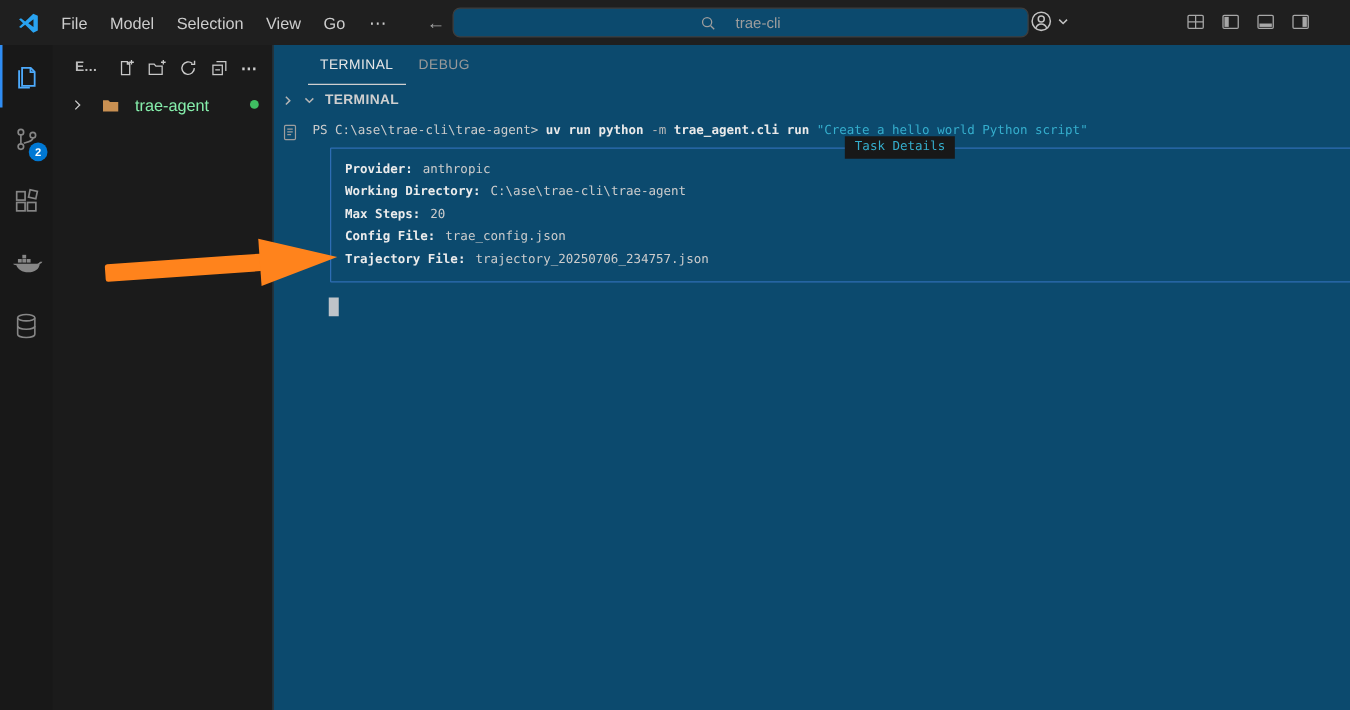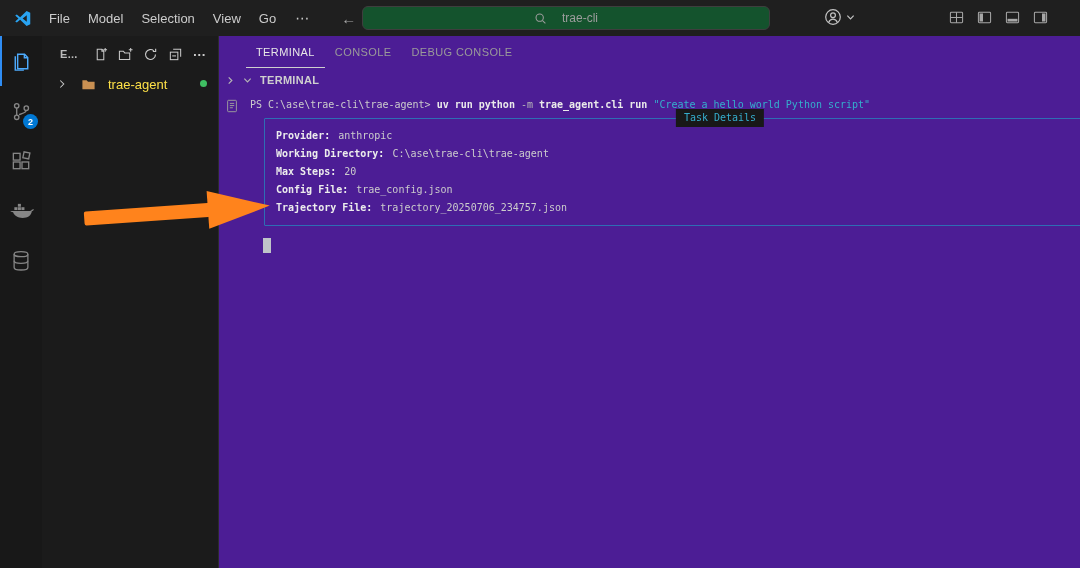--- a/index.html
+++ b/index.html
@@ -7,21 +7,21 @@
   body { font-family:"Liberation Sans", sans-serif; }
   .app { position:relative; width:1080px; height:568px; background:#181818; overflow:hidden; }
 
   
   .titlebar { position:absolute; top:0; left:0; width:1080px; height:36px; background:#1f1f1f;
               display:flex; align-items:center; color:#cccccc; font-size:13px; }
   .logo { margin:0 8px 0 13px; display:flex; align-items:center; }
   .menu-item { padding:3px 9px; border-radius:5px; cursor:default; }
   .more-glyph { padding:3px 10px; color:#cccccc; font-size:14px; }
   .nav-arrows { margin-left:22px; display:flex; gap:18px; font-size:15px; color:#a8a8a8; }
-  .search-box { position:absolute; left:362px; top:6px; width:408px; height:24px; background:#14532d;
+  .search-box { position:absolute; left:362px; top:6px; width:461px; height:24px; background:#0c4a6e;
                 border:1px solid #3e3e3e; border-radius:6px; display:flex; align-items:center;
                 justify-content:center; gap:15px; color:#9d9d9d; font-size:12px; }
   .account { position:absolute; left:824px; top:8px; display:flex; align-items:center; gap:4px; color:#c3c3c3; }
   .layout-icons { position:absolute; right:32px; top:10px; display:flex; gap:13px; color:#a7a7a7; }
   .layout-icons > span { display:flex; }
 
   
   .activitybar { position:absolute; top:36px; left:0; width:42px; height:532px; background:#181818;
                  display:flex; flex-direction:column; }
   .ab-item { width:42px; height:50px; display:flex; align-items:center; justify-content:center;
@@ -31,27 +31,27 @@
               background:#0078d4; color:#fff; font-size:9px; display:flex; align-items:center;
               justify-content:center; font-weight:bold; }
 
   
   .sidebar { position:absolute; top:36px; left:42px; width:176px; height:532px; background:#1b1b1b; }
   .sb-header { height:36px; display:flex; align-items:center; padding:0 12px 0 18px; color:#bbbbbb;
                font-size:11px; font-weight:bold; letter-spacing:.3px; }
   .sb-actions { margin-left:auto; display:flex; gap:10px; align-items:center; color:#c9c9c9; }
   .sb-actions .more-glyph { padding:0; font-size:13px; }
   .tree-row { height:24px; display:flex; align-items:center; padding-left:13px; gap:12px;
-              color:#fde047; font-size:13px; position:relative; }
+              color:#86efac; font-size:13px; position:relative; }
   .tree-chevron { display:flex; color:#cccccc; }
   .status-dot { position:absolute; right:11px; top:8px; width:7px; height:7px; border-radius:50%;
                 background:#3fbf62; }
 
   
-  .main { position:absolute; top:36px; left:218px; width:862px; height:532px; background:#4c1d95;
+  .main { position:absolute; top:36px; left:218px; width:862px; height:532px; background:#0c4a6e;
           border-left:1px solid #2c2c2c; }
   .panel-tabs { height:32px; display:flex; align-items:stretch; padding-left:27px; }
   .panel-tab { padding:0 10px; display:flex; align-items:center; font-size:11px; color:#9a9a9a;
                letter-spacing:.4px; }
   .panel-tab.active { color:#e7e7e7; box-shadow: inset 0 -1px 0 #cfcfcf; }
   .panel-subheader { height:24px; display:flex; align-items:center; gap:8px; padding-left:7px;
                      color:#cfcfcf; font-size:11px; font-weight:bold; letter-spacing:.3px; }
   .chev { display:flex; color:#b5b5b5; }
   .gutter-icon { position:absolute; left:6px; top:63px; color:#9d9d9d; display:flex; }
 
@@ -234,22 +234,21 @@
           </svg>
       </span>
       <span>trae-agent</span>
       <span class="status-dot"></span>
     </div>
   </div>
 
   <div class="main">
     <div class="panel-tabs">
       <span class="panel-tab active">TERMINAL</span>
-      <span class="panel-tab">CONSOLE</span>
-      <span class="panel-tab">DEBUG CONSOLE</span>
+      <span class="panel-tab">DEBUG</span>
     </div>
     <div class="panel-subheader">
       <span class="chev">
         <svg viewBox="0 0 10 10" width="9" height="9" fill="none" stroke="currentColor" stroke-width="1.3">
             <path d="M3 1.5l3.5 3.5L3 8.5"></path>
           </svg>
       </span>
       <span class="chev">
         <svg viewBox="0 0 10 10" width="9" height="9" fill="none" stroke="currentColor" stroke-width="1.3">
             <path d="M1.5 3l3.5 3.5L8.5 3"></path>

